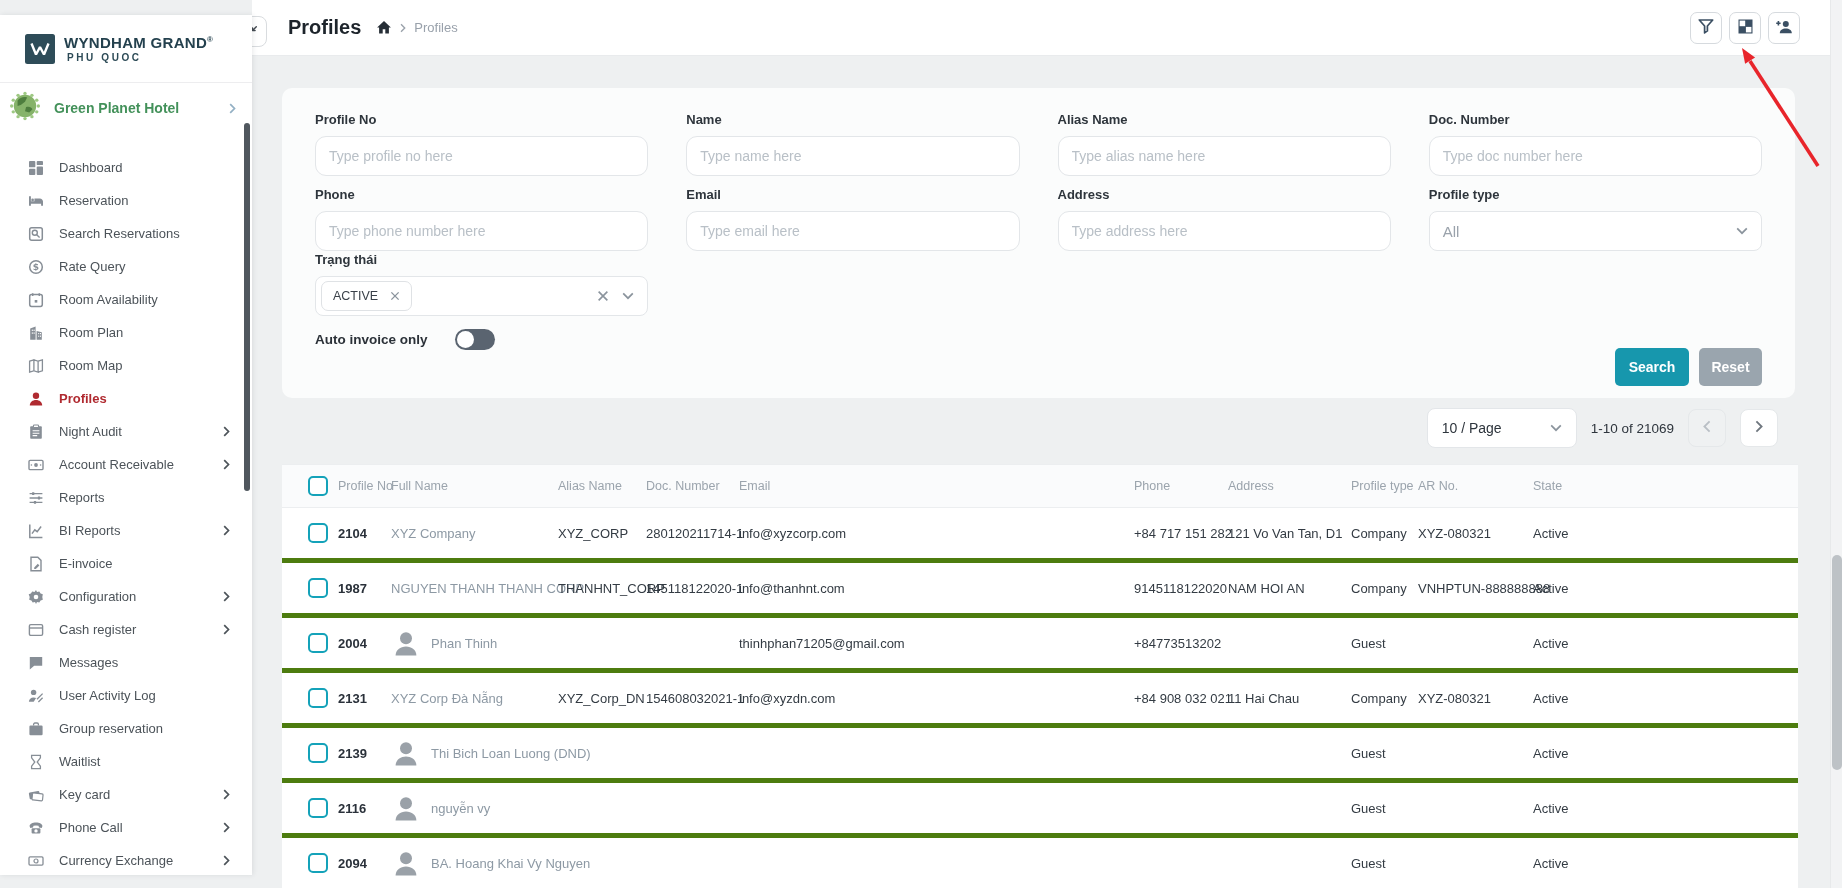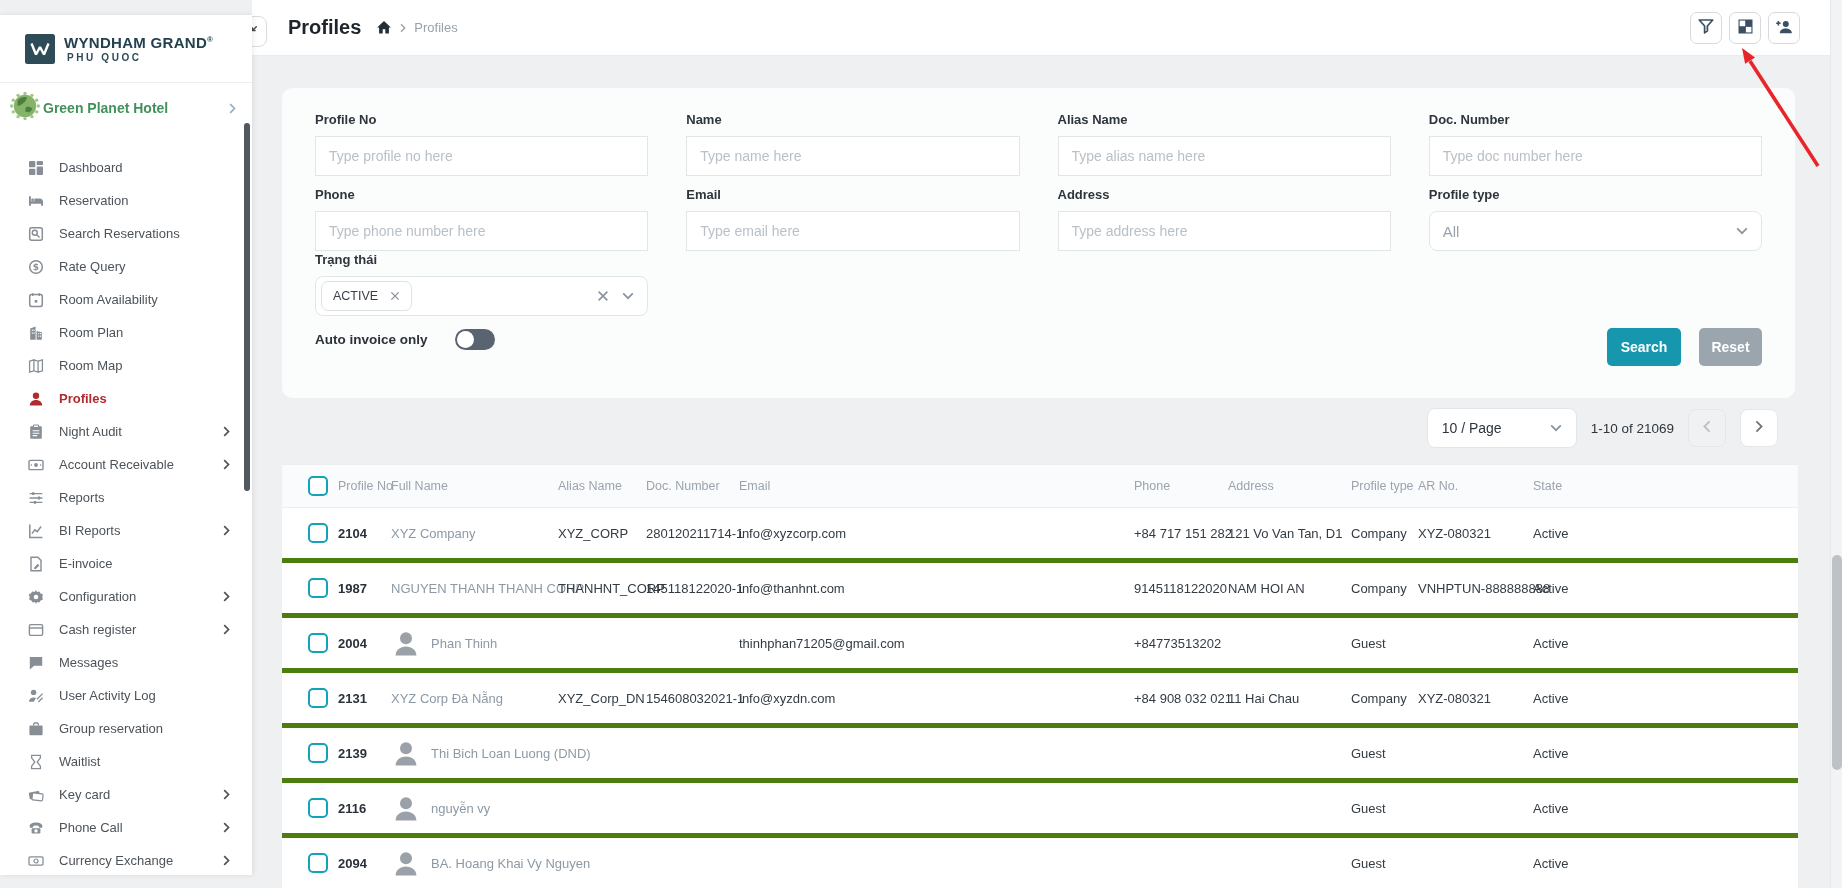--- a/index.html
+++ b/index.html
@@ -6,21 +6,21 @@
   html,body{width:1842px;height:888px}
   body{position:relative;overflow:hidden;background:#eef0f1;font-family:"Liberation Sans",sans-serif;}
 
   
   .sidebar{position:absolute;left:0;top:15px;width:252px;height:860px;background:#fff;z-index:6;box-shadow:1px 0 5px rgba(40,50,60,.10)}
   .logo-row{height:68px;display:flex;align-items:center;gap:9px;padding-left:25px;border-bottom:1px solid #ededef}
   .logo-mark{display:flex;flex:none}
   .brand-name{font-size:15px;font-weight:800;color:#24414e;letter-spacing:.3px;white-space:nowrap}
   .reg{font-size:8px;vertical-align:super}
   .brand-tagline{font-size:10px;font-weight:700;color:#2c4a56;letter-spacing:2.6px;margin-top:1px;padding-left:3px}
-  .hotel-row{height:44px;margin-top:3px;display:flex;align-items:center;gap:2px;padding:0 16px 0 9px;cursor:pointer}
+  .hotel-row{height:44px;margin-top:3px;display:flex;align-items:center;gap:13px;padding:0 16px 0 9px;cursor:pointer}
   .hotel-name{font-size:14px;font-weight:700;color:#43915a}
   .hotel-chev{margin-left:auto;color:#93b0c4;display:flex}
   .menu{position:absolute;top:136px;left:0;right:0;bottom:0;overflow:hidden}
   .menu-item{height:33px;display:flex;align-items:center;gap:15px;padding:0 22px 0 28px;font-size:13px;color:#4c5359;cursor:pointer;white-space:nowrap}
   .mi-icon{width:16px;height:16px;color:#878e96;display:flex;flex:none;align-items:center;justify-content:center}
   .menu-item.active{color:#b02a30;font-weight:700}
   .menu-item.active .mi-icon{color:#b02a30}
   .mi-chev{margin-left:auto;display:flex;color:#4c5359}
   .sb-thumb{position:absolute;top:108px;right:2px;width:6px;height:368px;border-radius:3px;background:#50575e;z-index:7;cursor:grab}
 
@@ -33,35 +33,35 @@
   .bc-sep{display:flex;color:#9aa2ab}
   .bc-cur{font-size:13px;color:#99a1ab}
   .top-actions{margin-left:auto;margin-right:42px;display:flex;gap:7px}
   .icon-btn{width:32px;height:32px;border-radius:7px;border:1px solid #d6dade;background:#fff;display:flex;align-items:center;justify-content:center;cursor:pointer}
 
   
   .content{position:absolute;left:252px;top:56px;right:0;bottom:0;overflow:hidden}
   .filter-card{margin:32px 47px 0 30px;height:310px;background:#fbfcfc;border-radius:10px;padding:24px 33px;position:relative}
   .fgrid{display:grid;grid-template-columns:repeat(4,1fr);column-gap:38px;row-gap:11px}
   .flabel{font-size:13px;font-weight:700;color:#2e353c;margin-bottom:9px}
-  .finput{width:100%;height:40px;border:1px solid #e3e6e9;border-radius:0;background:#fff;padding:0 13px;font-size:14px;color:#333;font-family:inherit;outline:none}
+  .finput{width:100%;height:40px;border:1px solid #e3e6e9;border-radius:11px;background:#fff;padding:0 13px;font-size:14px;color:#333;font-family:inherit;outline:none}
   .finput::placeholder{color:#b9c0c7}
   .fselect{height:40px;border:1px solid #e3e6e9;border-radius:8px;background:#fff;display:flex;align-items:center;justify-content:space-between;padding:0 13px;cursor:pointer}
   .sel-val{font-size:15px;color:#9aa2ab}
   .chev{color:#8b949d;display:flex}
   .status-block{margin-top:1px;width:333px}
   .multiselect{height:40px;border:1px solid #e3e6e9;border-radius:8px;background:#fff;display:flex;align-items:center;padding:0 13px 0 5px;cursor:pointer}
   .tag{height:30px;border:1px solid #dfe2e5;border-radius:7px;background:#fff;display:inline-flex;align-items:center;gap:12px;padding:0 11px;font-size:12.5px;color:#3a4149}
   .xicon{color:#8b949d;display:flex;cursor:pointer}
   .ms-right{margin-left:auto;display:flex;align-items:center;gap:13px}
   .toggle-row{margin-top:13px;display:flex;align-items:center;gap:27px}
   .tlabel{font-size:13.5px;font-weight:700;color:#2b3138}
   .switch{width:40px;height:21px;border-radius:11px;background:#5a6470;position:relative;cursor:pointer;display:inline-block}
   .knob{position:absolute;left:2px;top:2px;width:17px;height:17px;border-radius:50%;background:#fff}
-  .fbuttons{position:absolute;right:33px;bottom:32px;display:flex;gap:18px}
+  .fbuttons{position:absolute;right:33px;bottom:12px;display:flex;gap:10px}
   .btn{height:38px;border:none;border-radius:5px;color:#fff;font-weight:700;font-size:14px;font-family:inherit;cursor:pointer}
   .btn-search{width:74px;background:#1797ad}
   .btn-reset{width:63px;background:#9aa5ae}
 
   
   .pager-row{display:flex;align-items:center;justify-content:flex-end;gap:14px;margin:10px 64px 0 0}
   .pagesize{width:150px;height:40px;background:#fff;border:1px solid #e3e6e9;border-radius:8px;display:flex;align-items:center;justify-content:space-between;padding:0 14px;cursor:pointer;font-size:14px;color:#2e353d}
   .range{font-size:13.5px;color:#2e353d}
   .pg{width:38px;height:38px;border-radius:8px;display:flex;align-items:center;justify-content:center;cursor:pointer}
   .pg.prev{background:#eff1f2;border:1px solid #e5e8ea;color:#b9bfc5}

